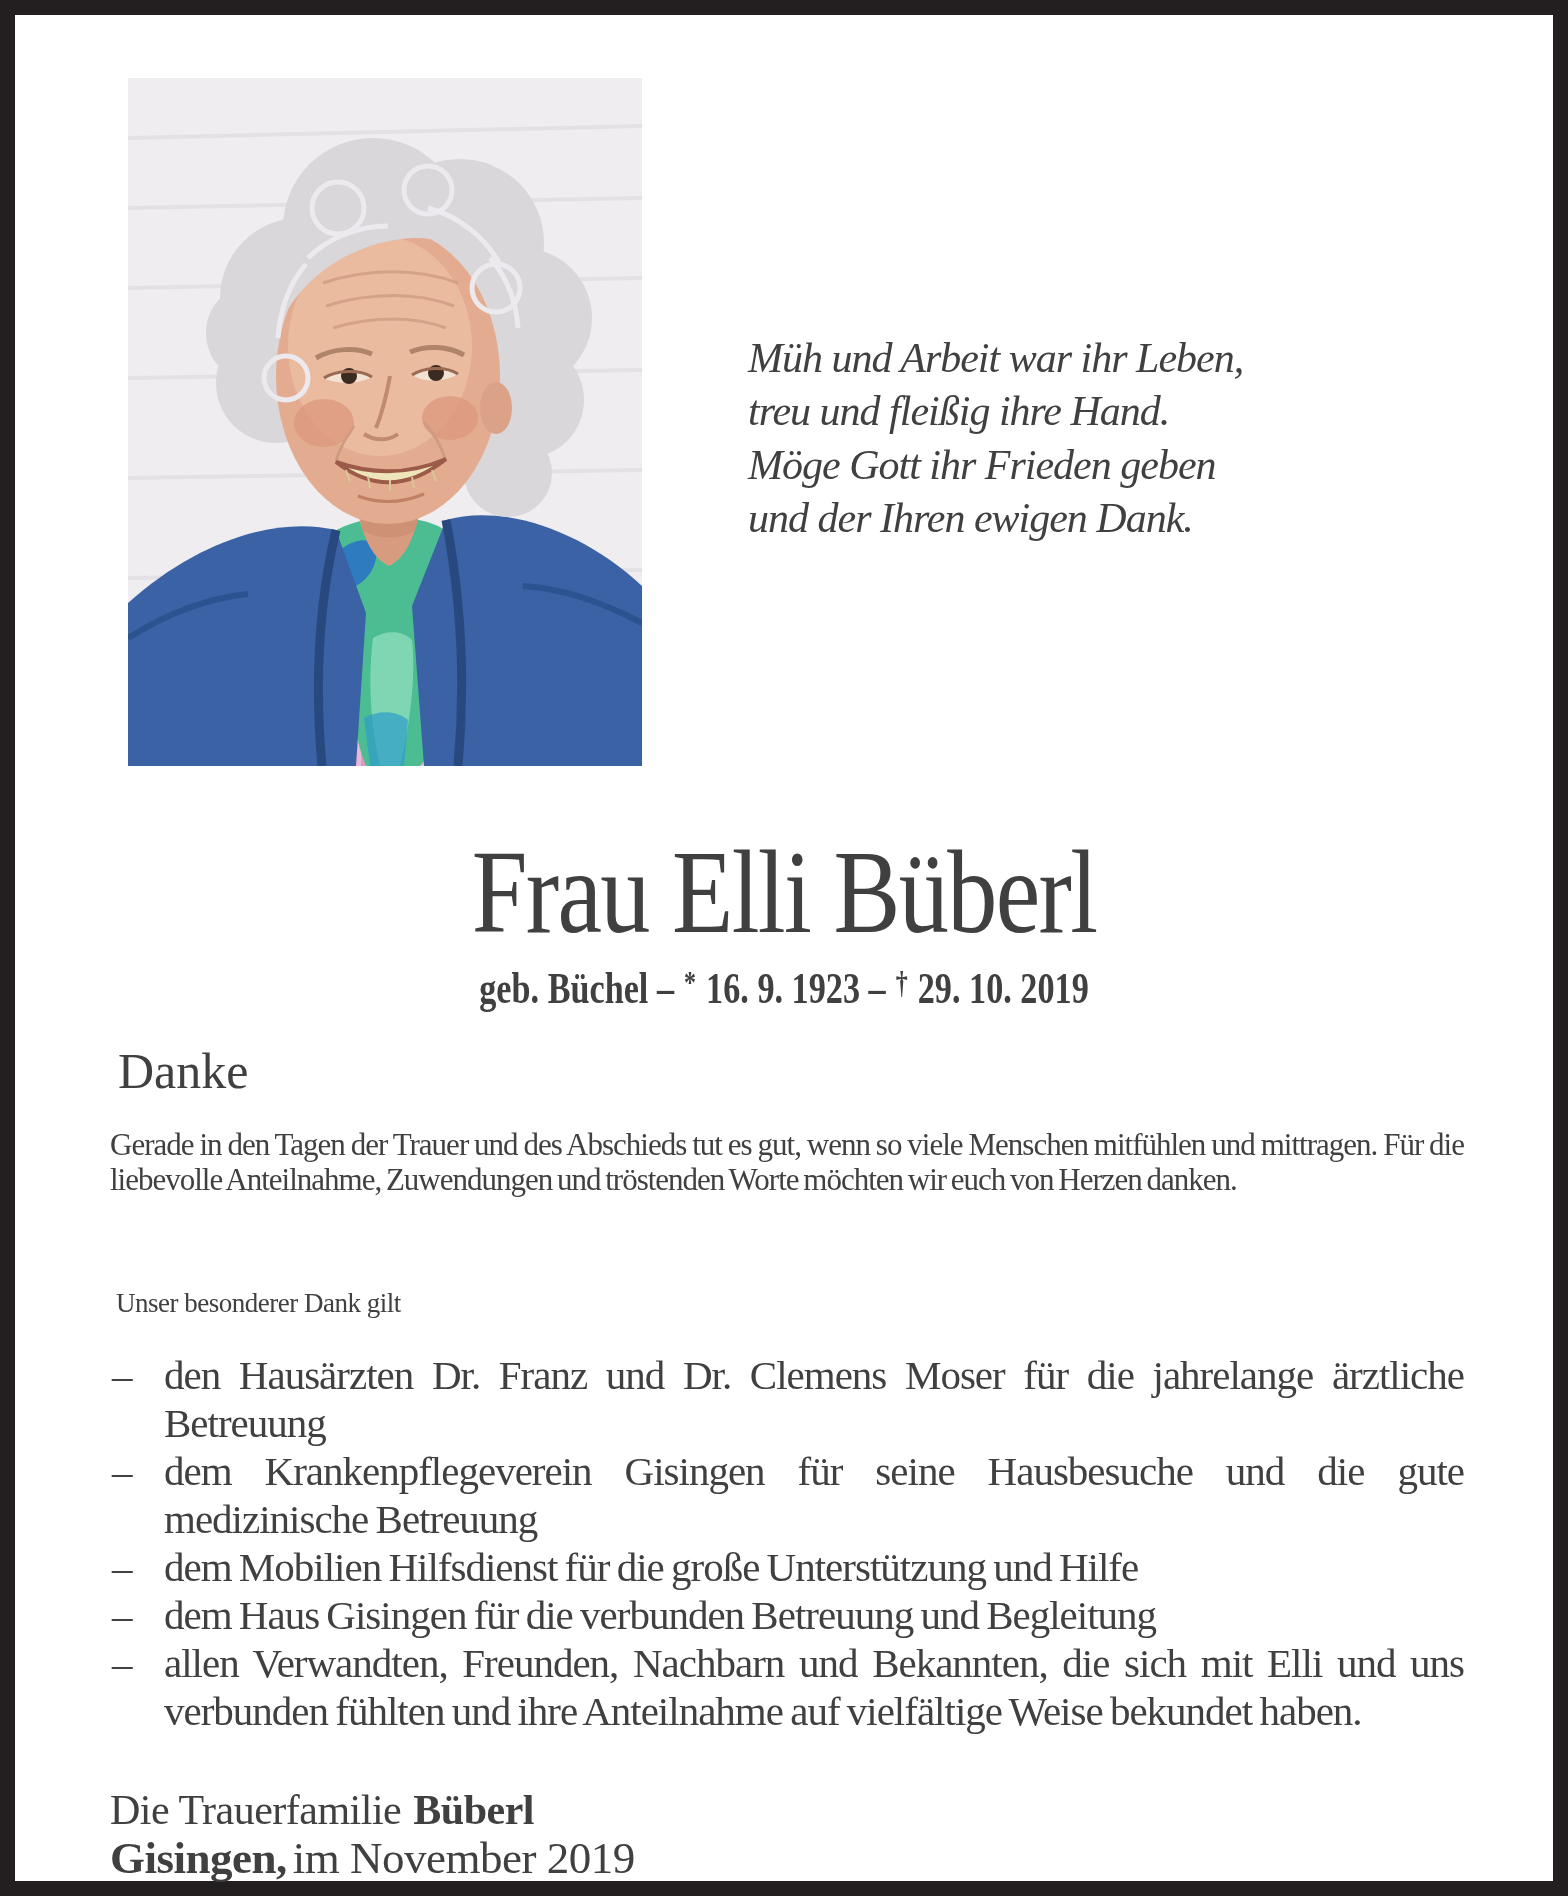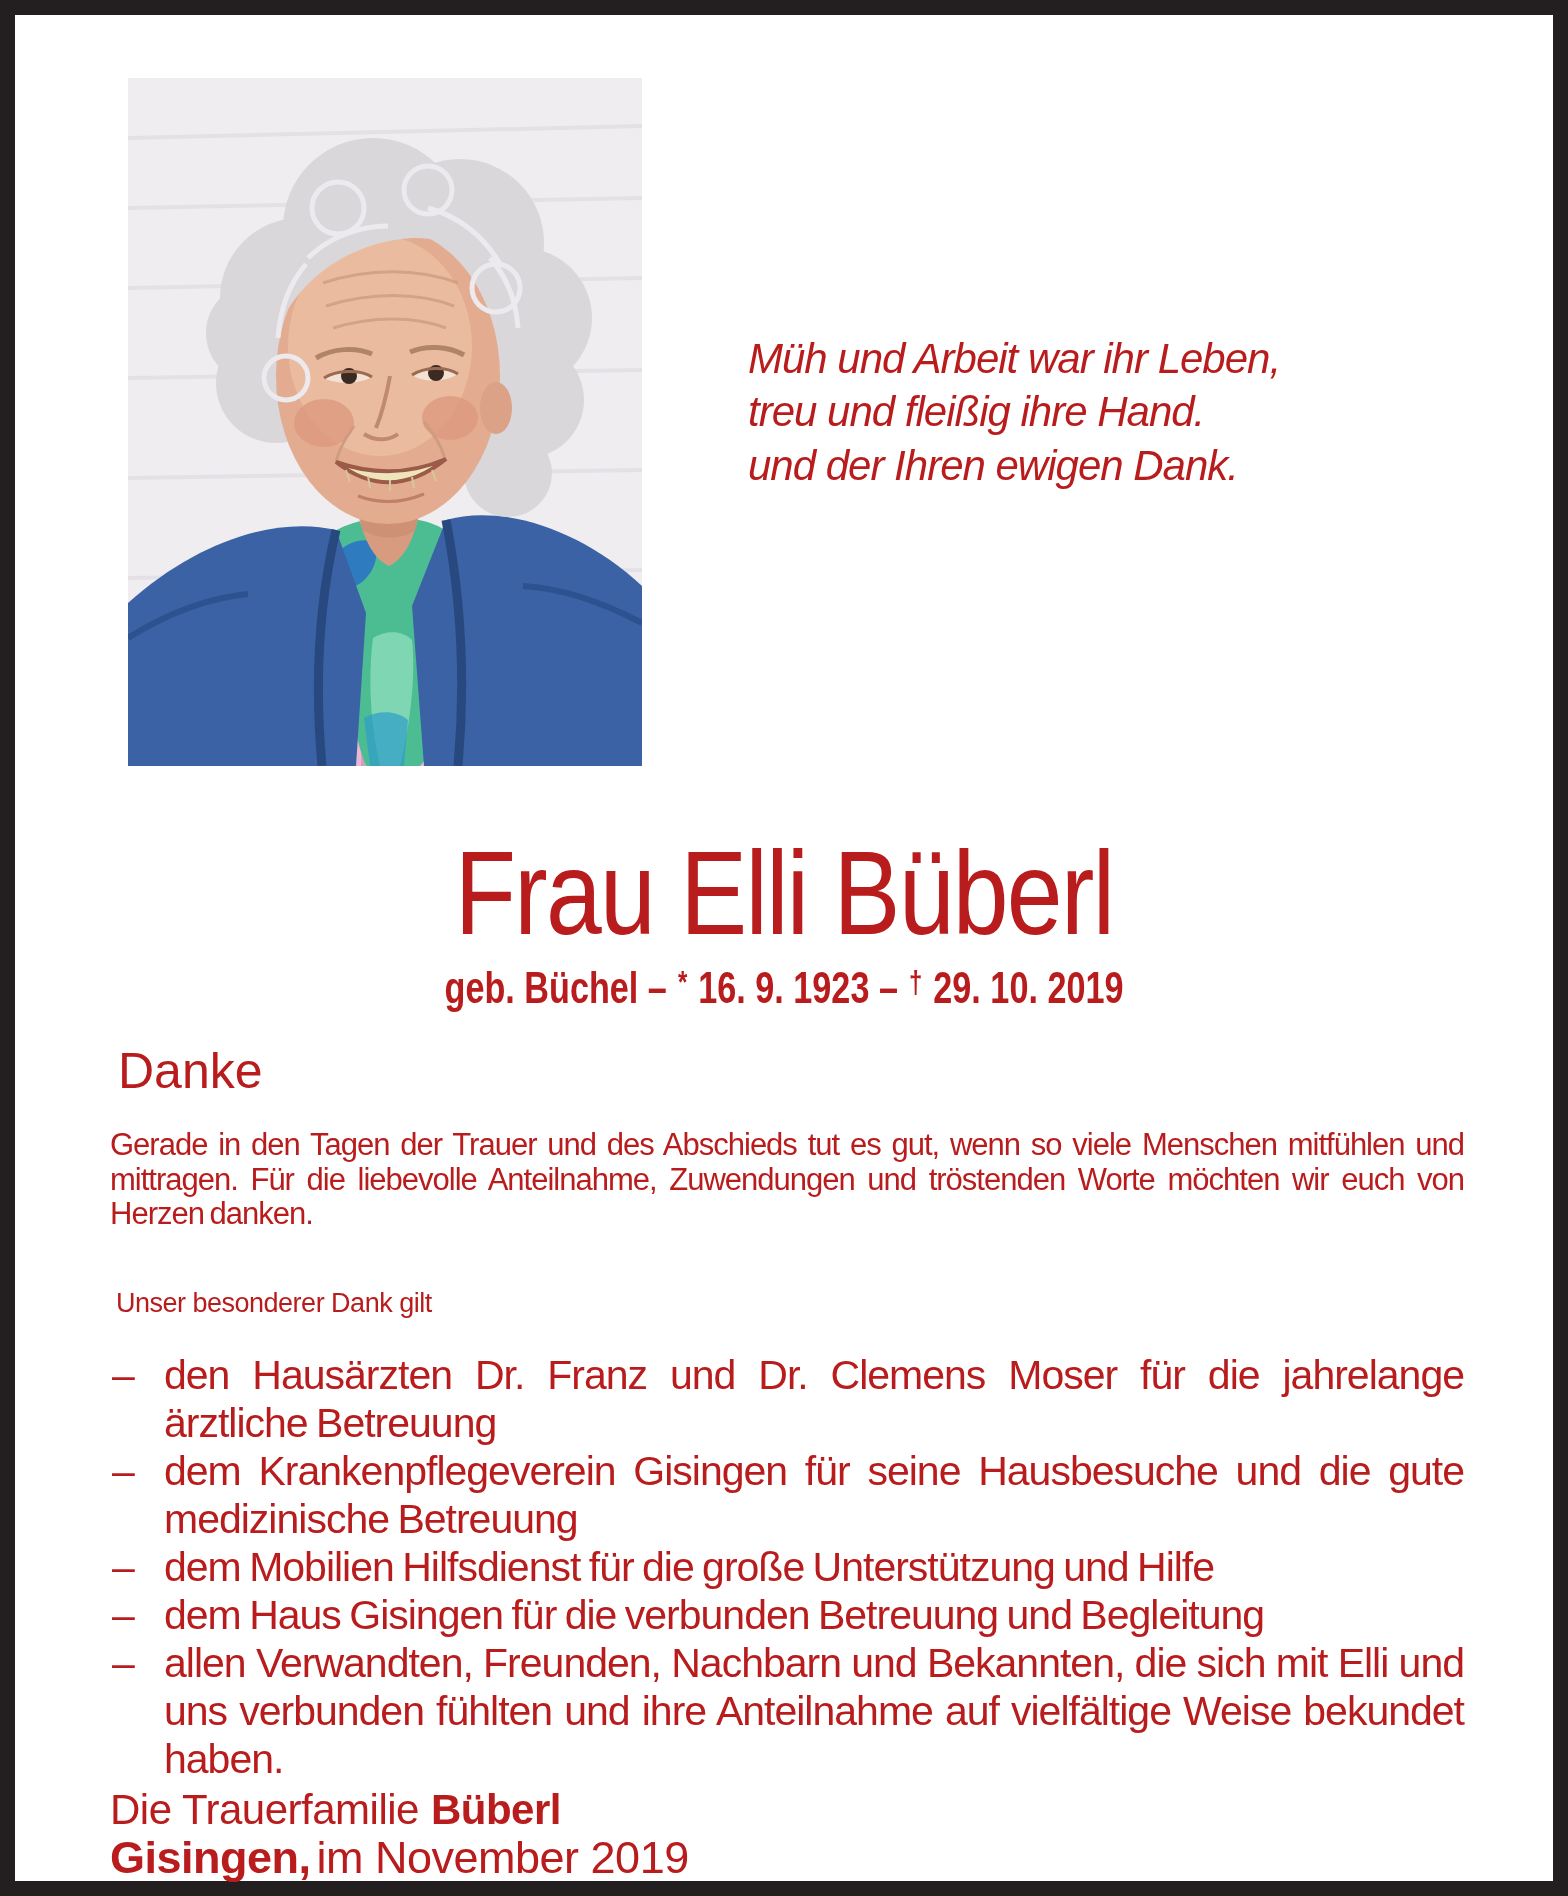--- a/index.html
+++ b/index.html
@@ -1,22 +1,22 @@
 <!DOCTYPE html>
 <html><head>
 <meta charset="utf-8">
 <style>
   html, body { margin: 0; padding: 0; background: #ffffff; }
   .page {
     position: relative;
     width: 1568px;
     height: 1896px;
     background: #ffffff;
-    font-family: Liberation Sans, sans-serif;
-    color: #b91c1c;
+    font-family: Liberation Serif, serif;
+    color: #404040;
     overflow: hidden;
   }
   .frame {
     position: absolute;
     inset: 0;
     border: 15px solid #231f20;
     box-sizing: border-box;
     pointer-events: none;
   }
   
@@ -222,20 +222,21 @@
         <circle cx="300" cy="112" r="24"></circle>
         <circle cx="368" cy="210" r="24"></circle>
         <circle cx="158" cy="300" r="22"></circle>
       </g>
     </svg>
   </div>
 
   <div class="poem">
     <div>Müh und Arbeit war ihr Leben,</div>
     <div>treu und fleißig ihre Hand.</div>
+    <div>Möge Gott ihr Frieden geben</div>
     <div>und der Ihren ewigen Dank.</div>
   </div>
 
   <div class="name">Frau Elli Büberl</div>
 
   <div class="vitals">
     <span>geb. Büchel</span>
     <span>–</span>
     <span class="vital-sym">*</span>
     <span>16. 9. 1923</span>

